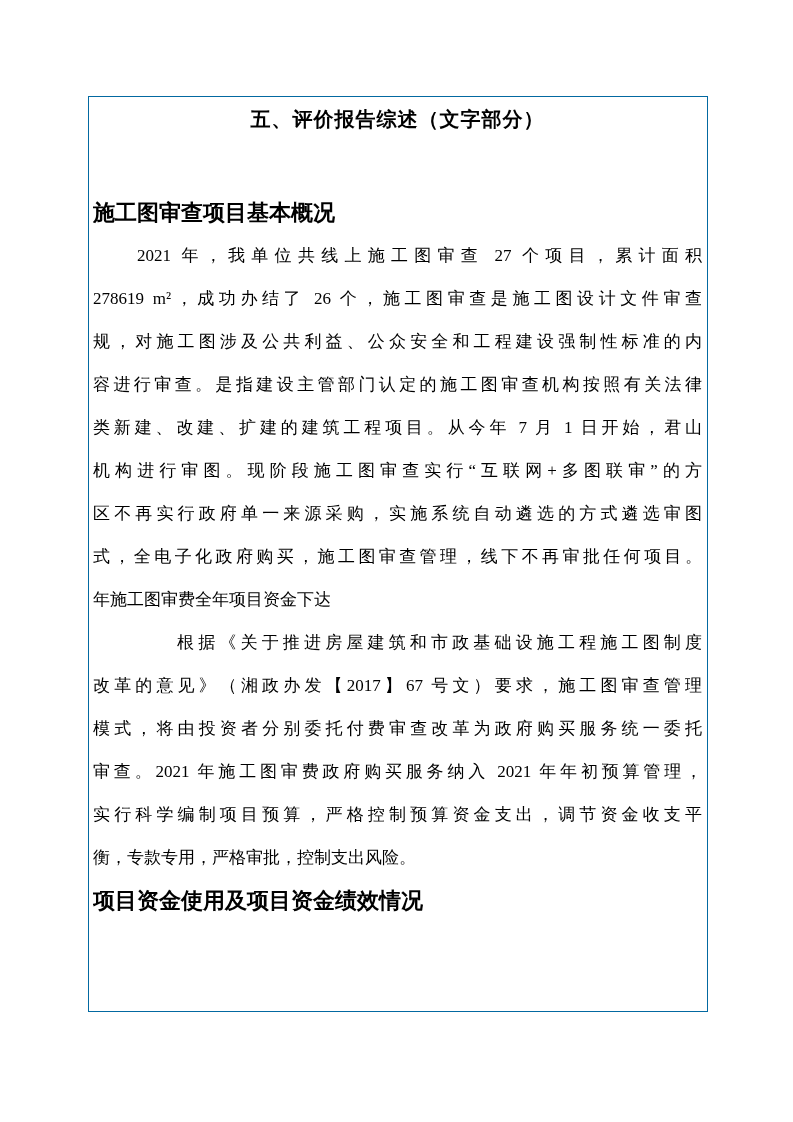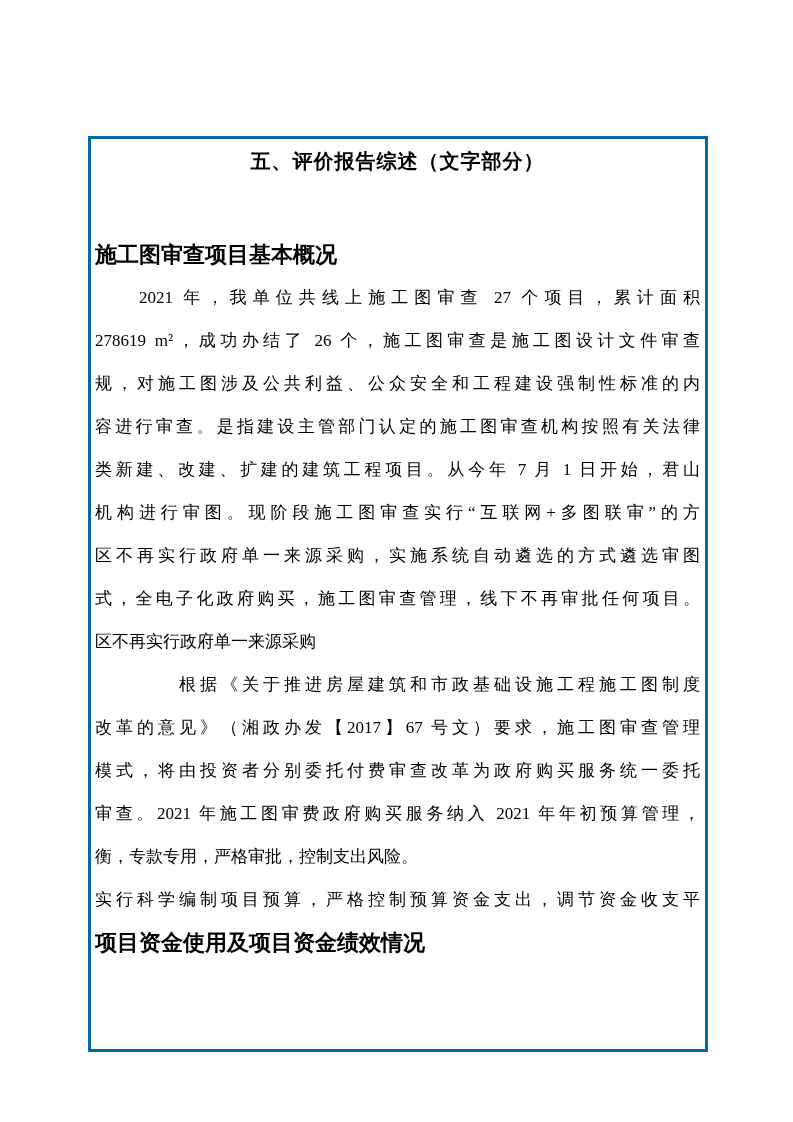--- a/index.html
+++ b/index.html
@@ -14,25 +14,24 @@
     position: relative;
     width: 793px; height: 1122px;
     background: #ffffff;
     overflow: hidden;
   }
   .panel {
     position: absolute;
     left: 88px; top: 96px;
     width: 620px; height: 916px;
     box-sizing: border-box;
-    border: 3px solid #0369a1;
+    border: 1px solid #0369a1;
     background: #ffffff;
     padding: 8px 5px 0 4px;
     overflow: hidden;
-    margin-top: 40px;
   }
   .title {
     text-align: center;
     font-weight: bold;
     font-size: 20px;
     line-height: 28px;
     margin-bottom: 58px;
     letter-spacing: 1px;
   }
   .row {
@@ -75,26 +74,26 @@
 
     <div class="row jrow indent2">2021 年，我单位共线上施工图审查 27 个项目，累计面积</div>
     <div class="row jrow">278619 m²，成功办结了 26 个，施工图审查是施工图设计文件审查</div>
     <div class="row jrow">规，对施工图涉及公共利益、公众安全和工程建设强制性标准的内</div>
     <div class="row jrow">容进行审查。是指建设主管部门认定的施工图审查机构按照有关法律</div>
     <div class="row jrow">类新建、改建、扩建的建筑工程项目。从今年 7 月 1 日开始，君山</div>
     <div class="row jrow">机构进行审图。现阶段施工图审查实行“互联网+多图联审”的方</div>
     <div class="row jrow">区不再实行政府单一来源采购，实施系统自动遴选的方式遴选审图</div>
     <div class="row jrow">式，全电子化政府购买，施工图审查管理，线下不再审批任何项目。</div>
 
-    <div class="row heading-plain">区不再实行政府单一来源采购</div>
+    <div class="row heading-plain">年施工图审费全年项目资金下达</div>
 
     <div class="row jrow indent4">根据《关于推进房屋建筑和市政基础设施工程施工图制度</div>
     <div class="row jrow">改革的意见》（湘政办发【2017】67 号文）要求，施工图审查管理</div>
     <div class="row jrow">模式，将由投资者分别委托付费审查改革为政府购买服务统一委托</div>
     <div class="row jrow">审查。2021 年施工图审费政府购买服务纳入 2021 年年初预算管理，</div>
+    <div class="row jrow">实行科学编制项目预算，严格控制预算资金支出，调节资金收支平</div>
     <div class="row endrow">衡，专款专用，严格审批，控制支出风险。</div>
-    <div class="row jrow">实行科学编制项目预算，严格控制预算资金支出，调节资金收支平</div>
 
     <div class="row heading-bold">项目资金使用及项目资金绩效情况</div>
 
 
   </div>
 </div>
 
 </body></html>

